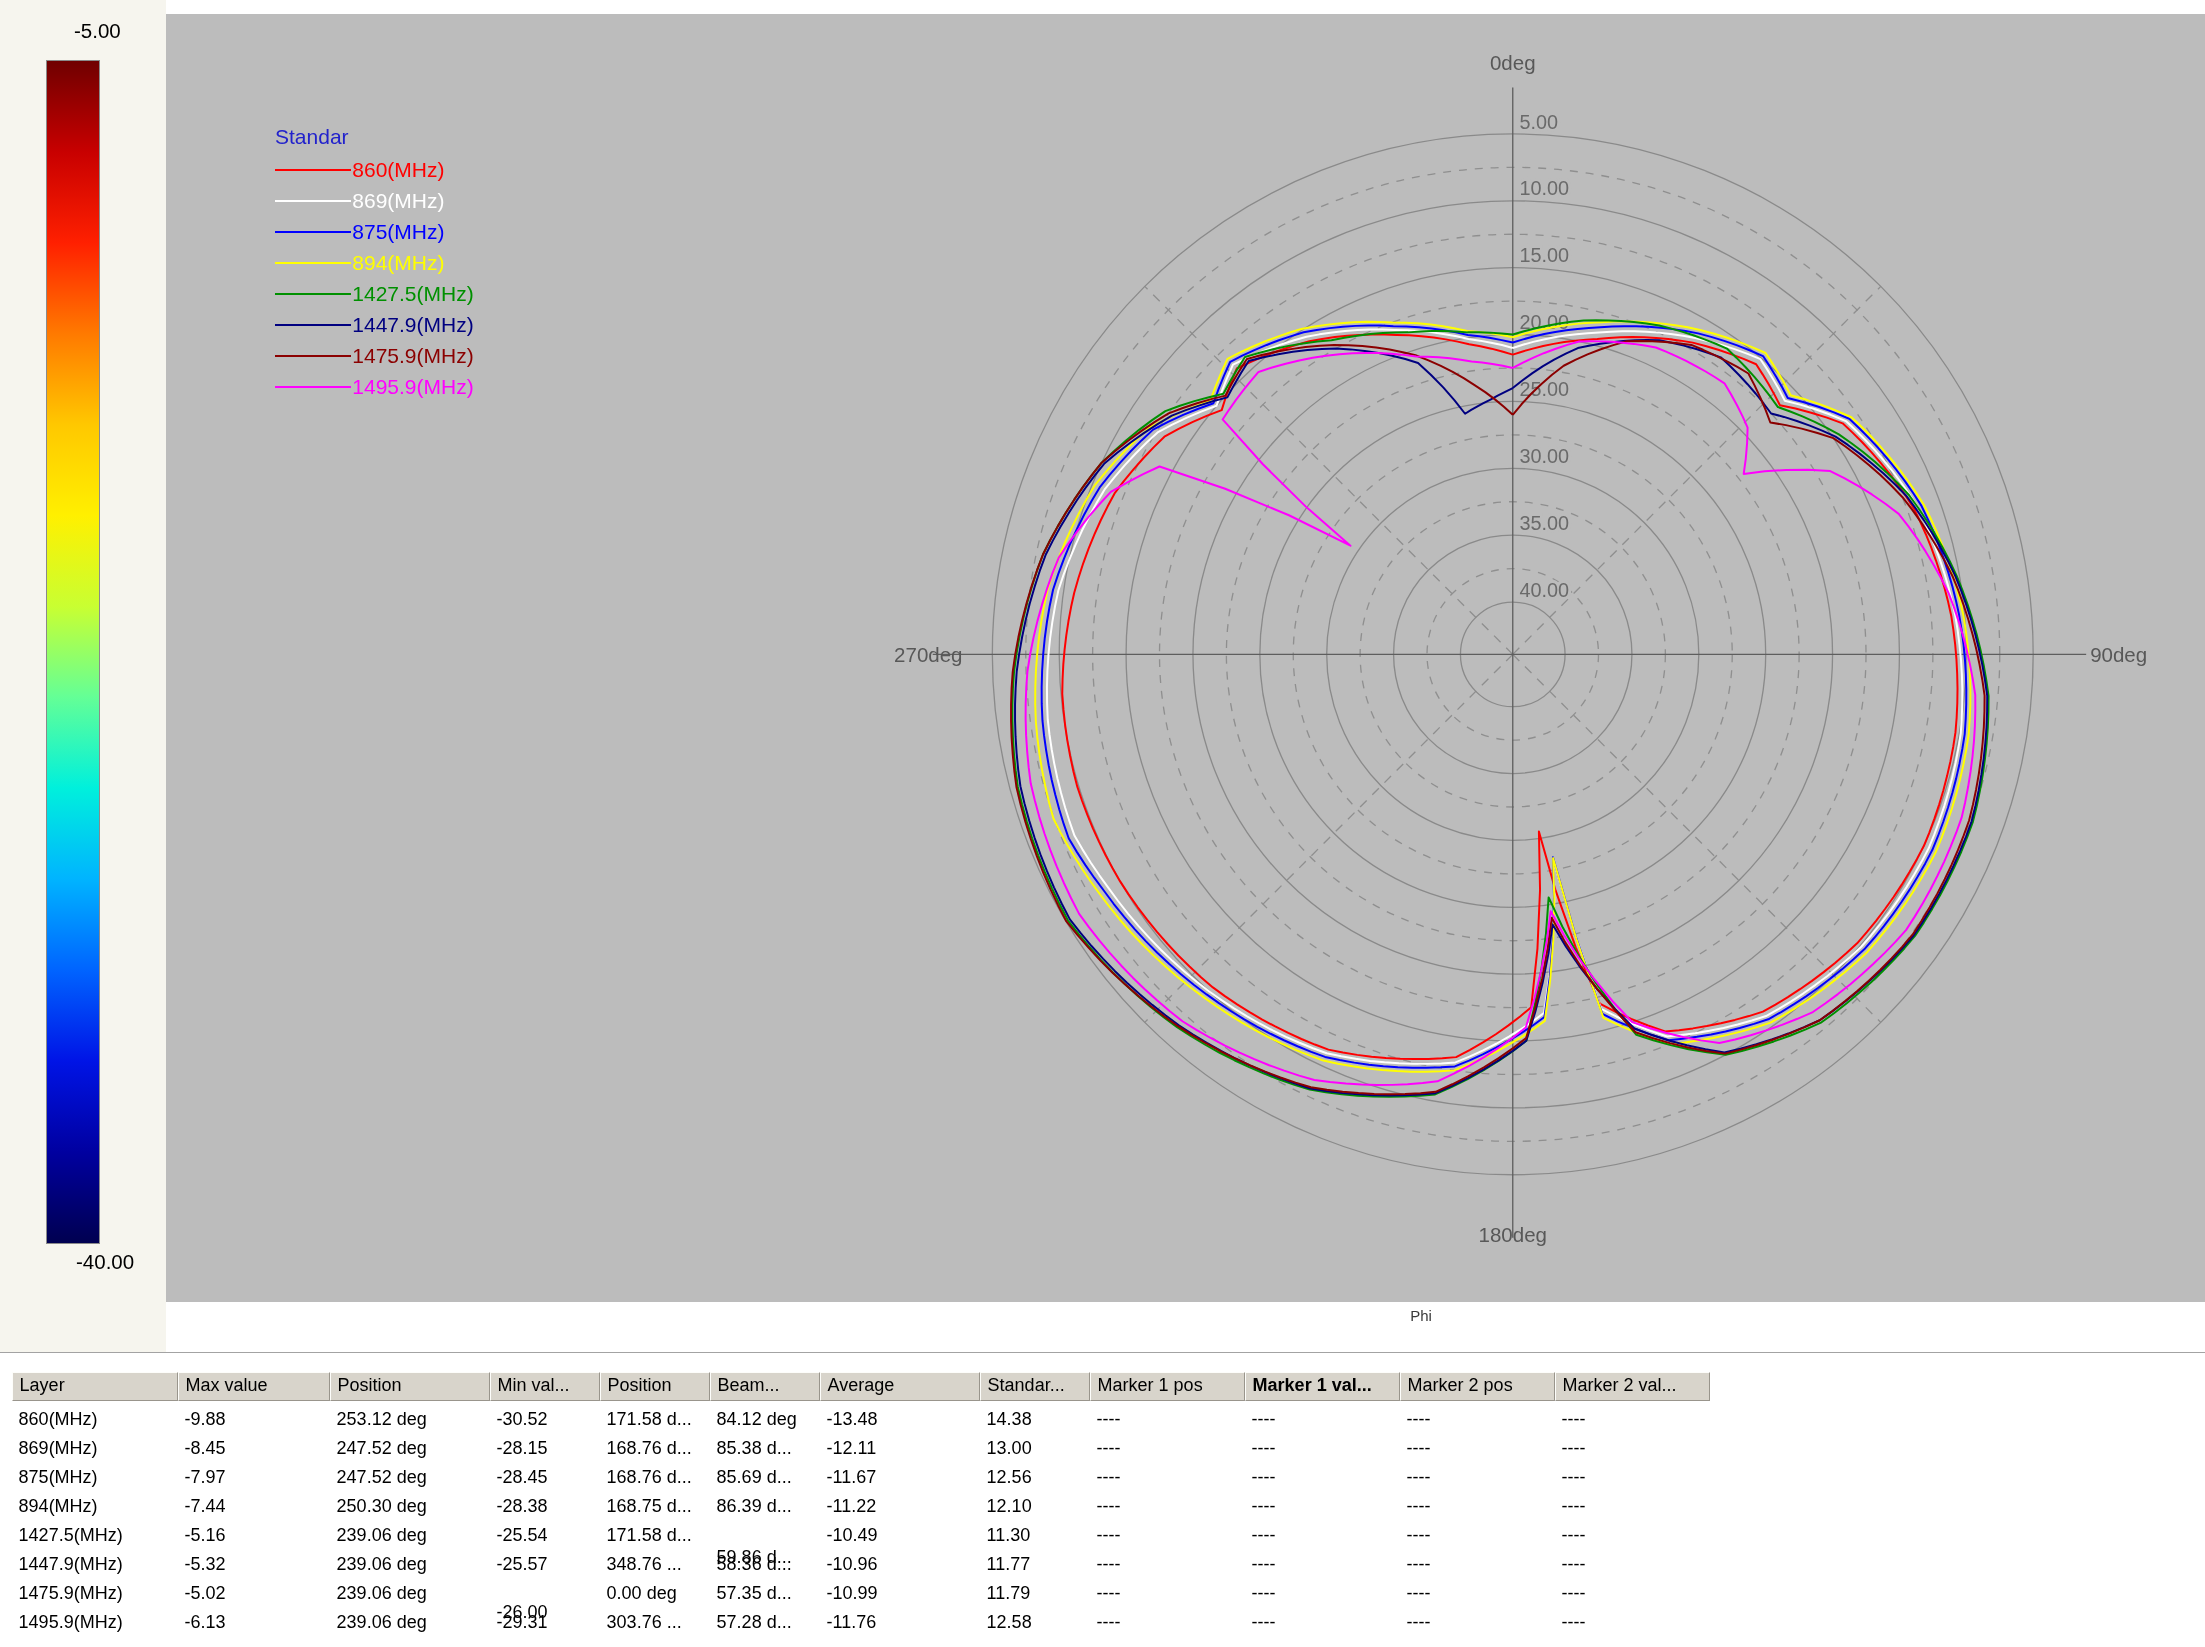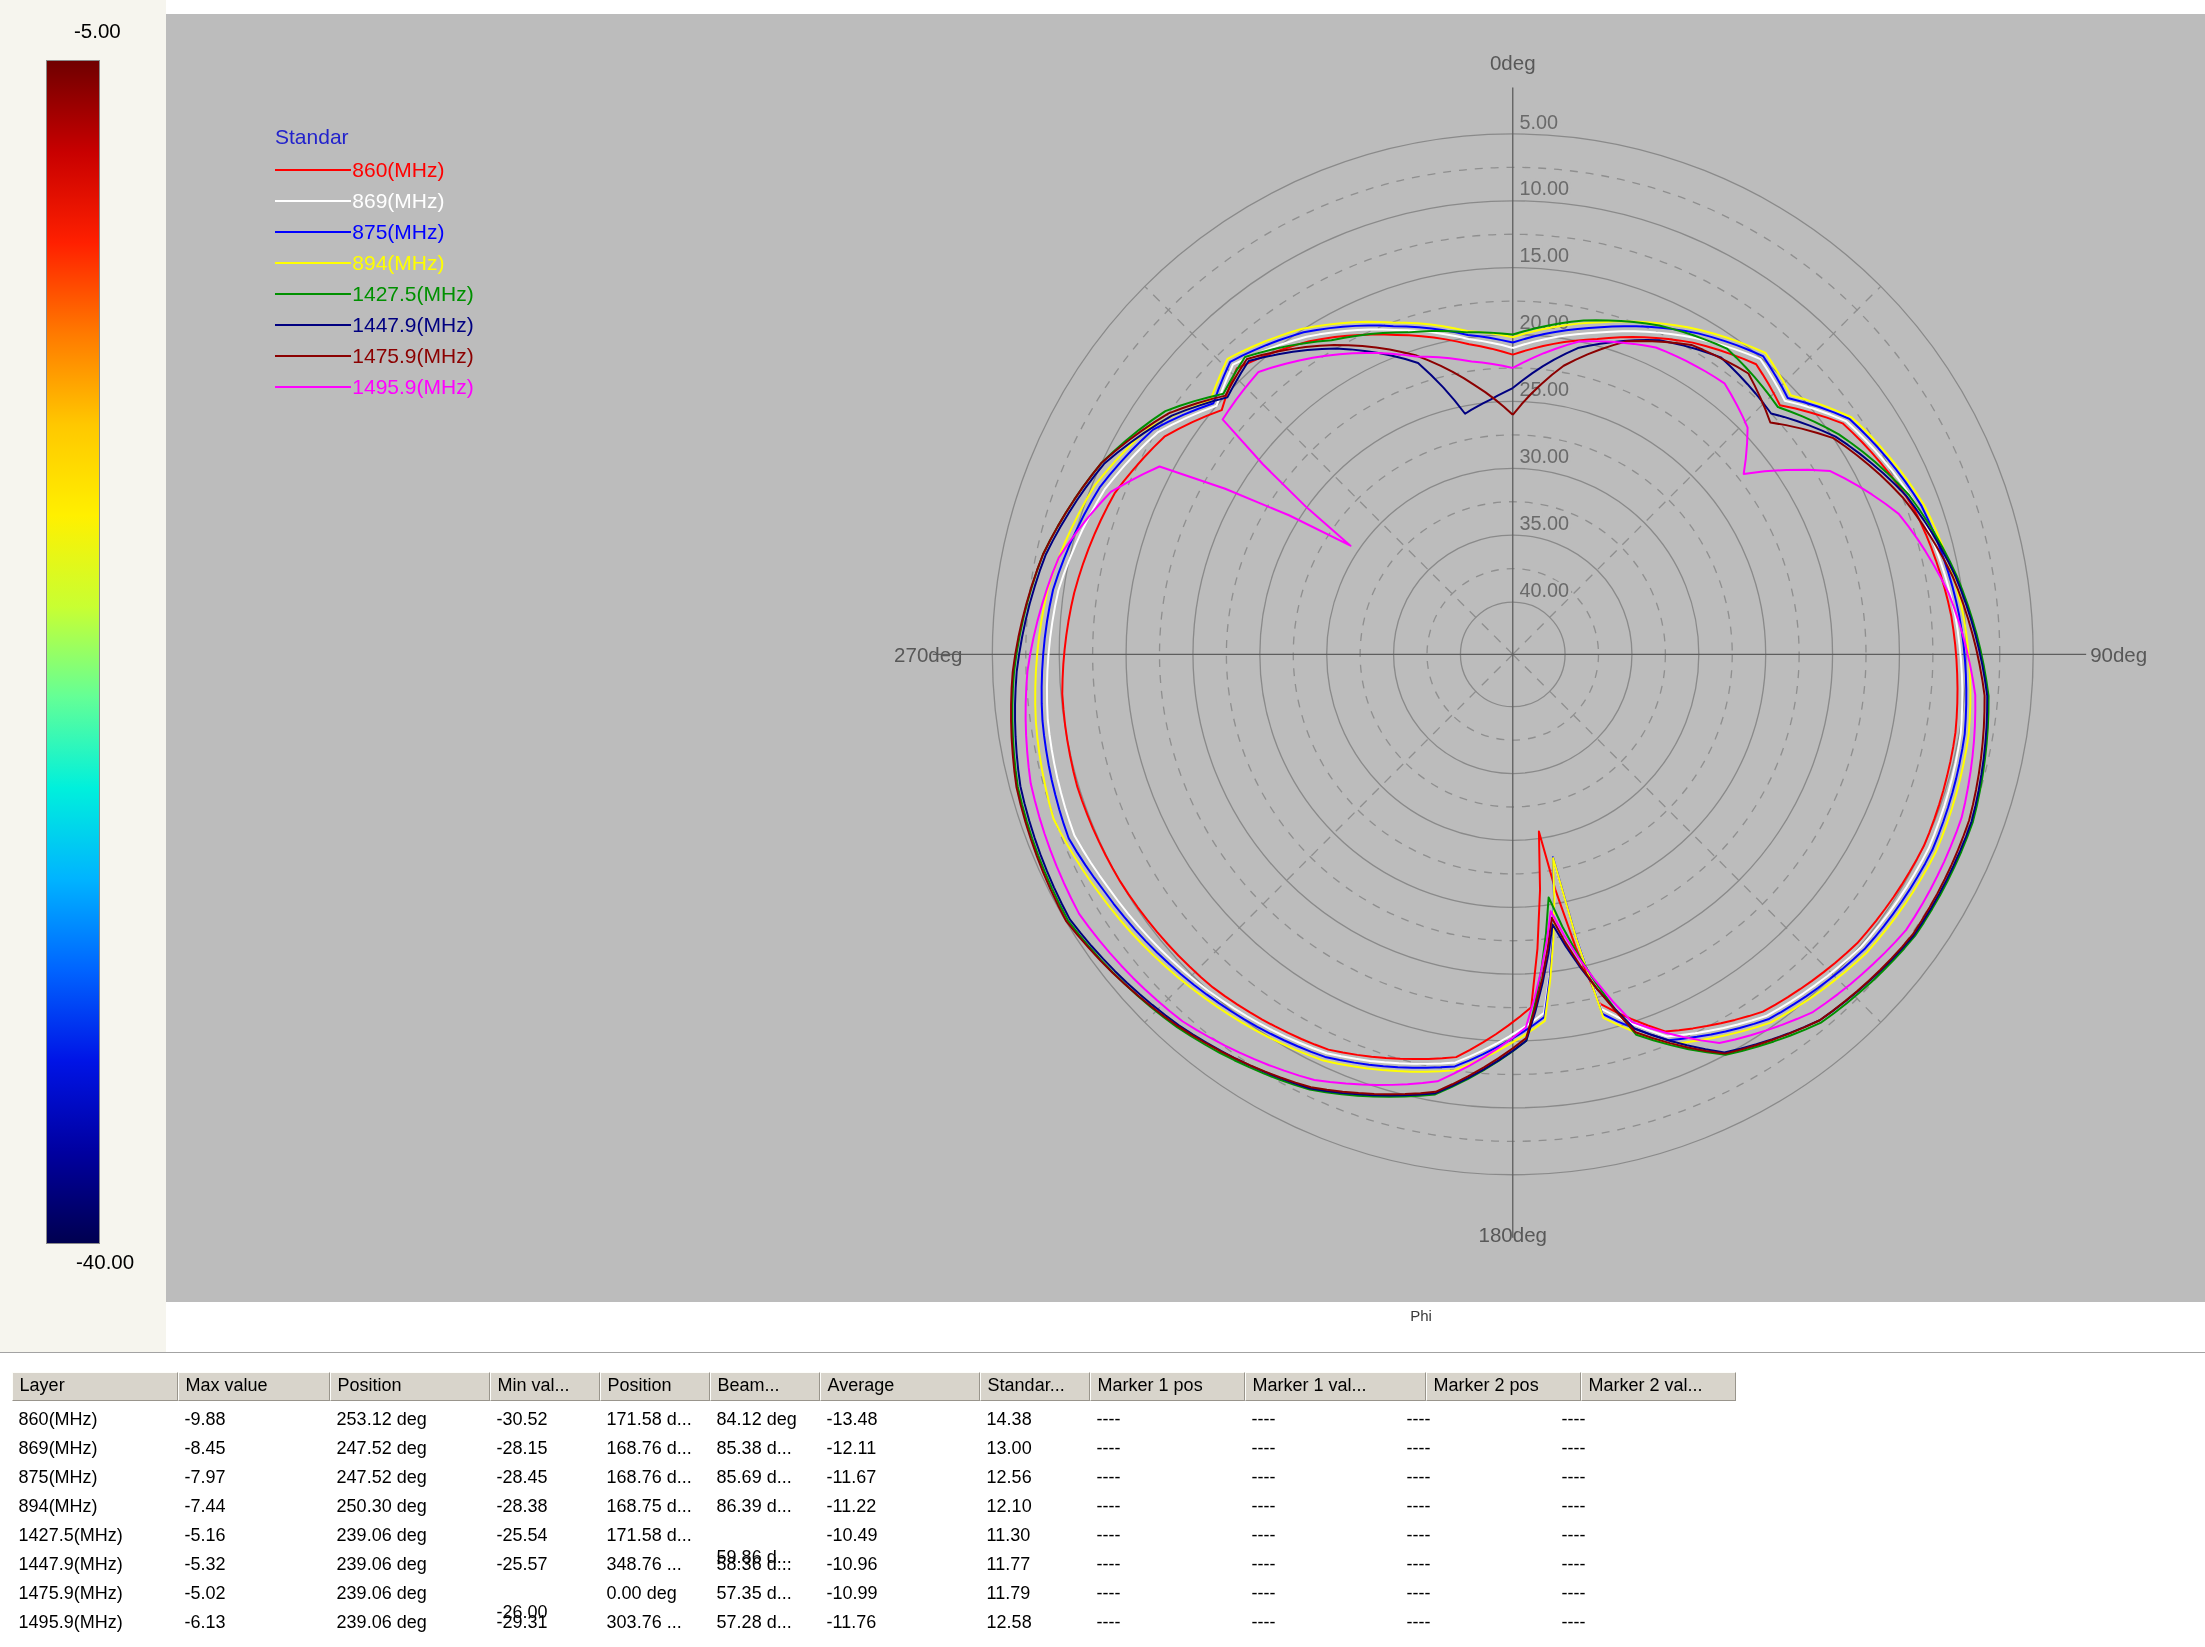--- a/index.html
+++ b/index.html
@@ -141,21 +141,21 @@
 <div class="table-header" id="table-header">
     <div class="th" style="width: 166px;">Layer</div>
     <div class="th" style="width: 152px;">Max value</div>
     <div class="th" style="width: 160px;">Position</div>
     <div class="th" style="width: 110px;">Min val...</div>
     <div class="th" style="width: 110px;">Position</div>
     <div class="th" style="width: 110px;">Beam...</div>
     <div class="th" style="width: 160px;">Average</div>
     <div class="th" style="width: 110px;">Standar...</div>
     <div class="th" style="width: 155px;">Marker 1 pos</div>
-    <div class="th" style="width: 181px;">Marker 1 val...</div>
+    <div class="th" style="width: 155px; font-weight: bold;">Marker 1 val...</div>
     <div class="th" style="width: 155px;">Marker 2 pos</div>
     <div class="th" style="width: 155px;">Marker 2 val...</div>
   </div>
 <div class="table-body" id="table-body">
     <div class="tr">
       <div class="td" style="width: 166px;">860(MHz)</div>
       <div class="td" style="width: 152px;">-9.88</div>
       <div class="td" style="width: 160px;">253.12 deg</div>
       <div class="td" style="width: 110px;">-30.52</div>
       <div class="td" style="width: 110px;">171.58 d...</div>

